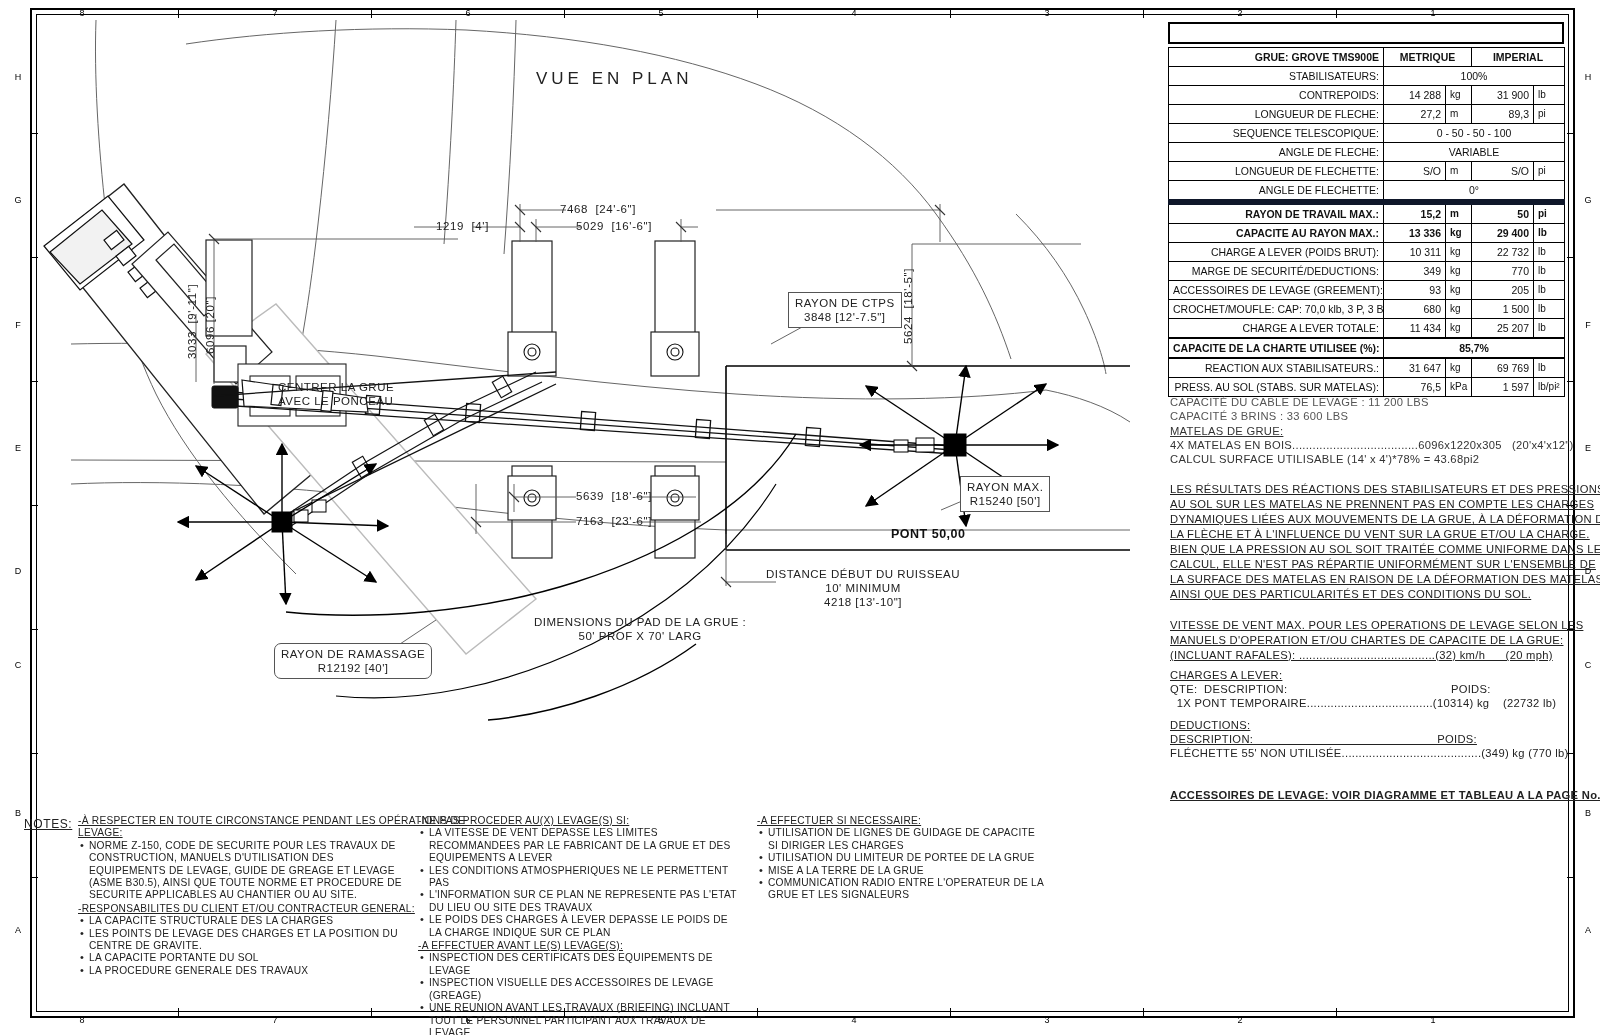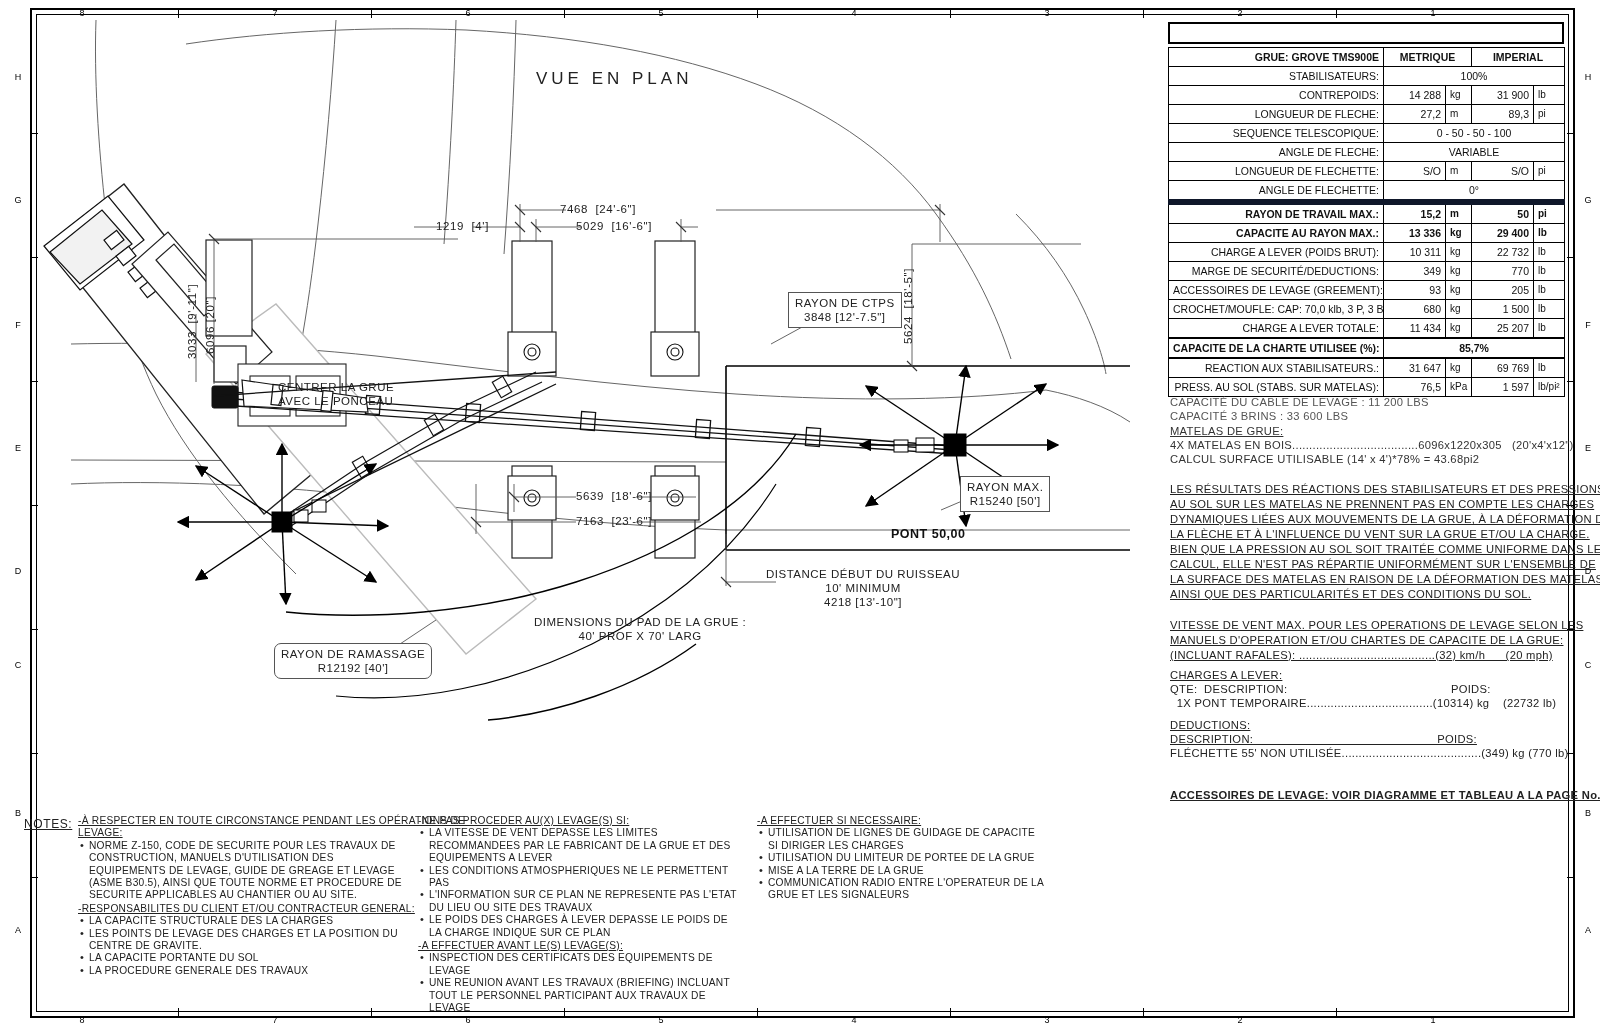--- a/index.html
+++ b/index.html
@@ -351,21 +351,21 @@
     <div class="callout" style="left:752px;top:278px;">RAYON DE CTPS
 3848 [12'-7.5"]</div>
     <div class="callout" style="left:924px;top:462px;">RAYON MAX.
 R15240 [50']</div>
     <div class="callout" style="left:238px;top:629px;border-radius:7px;">RAYON DE RAMASSAGE
 R12192 [40']</div>
 
     <div class="plain" style="left:242px;top:366px;">CENTRER LA GRUE
 AVEC LE PONCEAU</div>
     <div class="plain" style="left:498px;top:601px;text-align:center;">DIMENSIONS DU PAD DE LA GRUE :
-40' PROF X 70' LARG</div>
+50' PROF X 70' LARG</div>
     <div class="plain" style="left:730px;top:553px;text-align:center;">DISTANCE DÉBUT DU RUISSEAU
 10' MINIMUM
 4218 [13'-10"]</div>
     <div class="pontlbl" style="left:855px;top:513px;">PONT 50,00</div>
   </div>
 
   <div id="tbl-wrap">
     <div class="titlebox"></div>
     <table class="spec">
       <colgroup>
@@ -528,20 +528,21 @@
     </div>
 
     <div class="ncol" style="left:418px;top:815px;width:325px;">
       <div class="nsec">-NE PAS PROCEDER AU(X) LEVAGE(S) SI:</div>
       <div class="nli">LA VITESSE DE VENT DEPASSE LES LIMITES RECOMMANDEES PAR LE FABRICANT DE LA GRUE ET DES EQUIPEMENTS A LEVER</div>
       <div class="nli">LES CONDITIONS ATMOSPHERIQUES NE LE PERMETTENT PAS</div>
       <div class="nli">L'INFORMATION SUR CE PLAN NE REPRESENTE PAS L'ETAT DU LIEU OU SITE DES TRAVAUX</div>
       <div class="nli">LE POIDS DES CHARGES À LEVER DEPASSE LE POIDS DE LA CHARGE INDIQUE SUR CE PLAN</div>
       <div class="nsec" style="margin-top:1px;">-A EFFECTUER AVANT LE(S) LEVAGE(S):</div>
       <div class="nli">INSPECTION DES CERTIFICATS DES EQUIPEMENTS DE LEVAGE</div>
+      <div class="nli">INSPECTION VISUELLE DES ACCESSOIRES DE LEVAGE (GREAGE)</div>
       <div class="nli">UNE REUNION AVANT LES TRAVAUX (BRIEFING) INCLUANT TOUT LE PERSONNEL PARTICIPANT AUX TRAVAUX DE LEVAGE</div>
     </div>
 
     <div class="ncol" style="left:757px;top:815px;width:290px;">
       <div class="nsec">-A EFFECTUER SI NECESSAIRE:</div>
       <div class="nli">UTILISATION DE LIGNES DE GUIDAGE DE CAPACITE SI DIRIGER LES CHARGES</div>
       <div class="nli">UTILISATION DU LIMITEUR DE PORTEE DE LA GRUE</div>
       <div class="nli">MISE A LA TERRE DE LA GRUE</div>
       <div class="nli">COMMUNICATION RADIO ENTRE L'OPERATEUR DE LA GRUE ET LES SIGNALEURS</div>
     </div>

